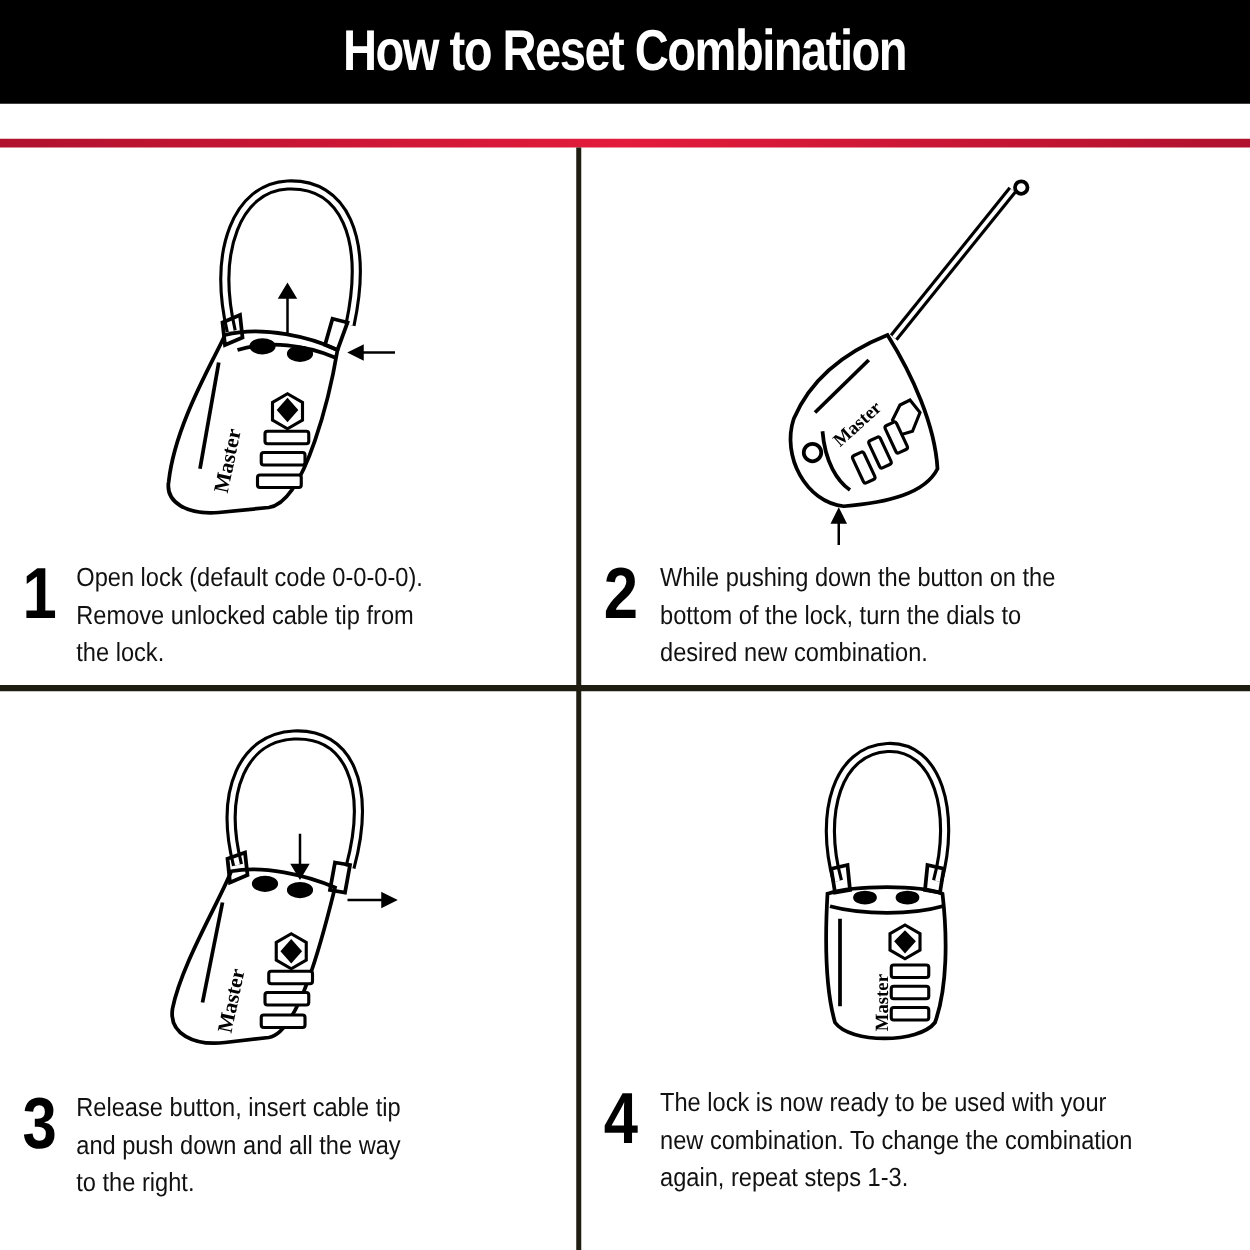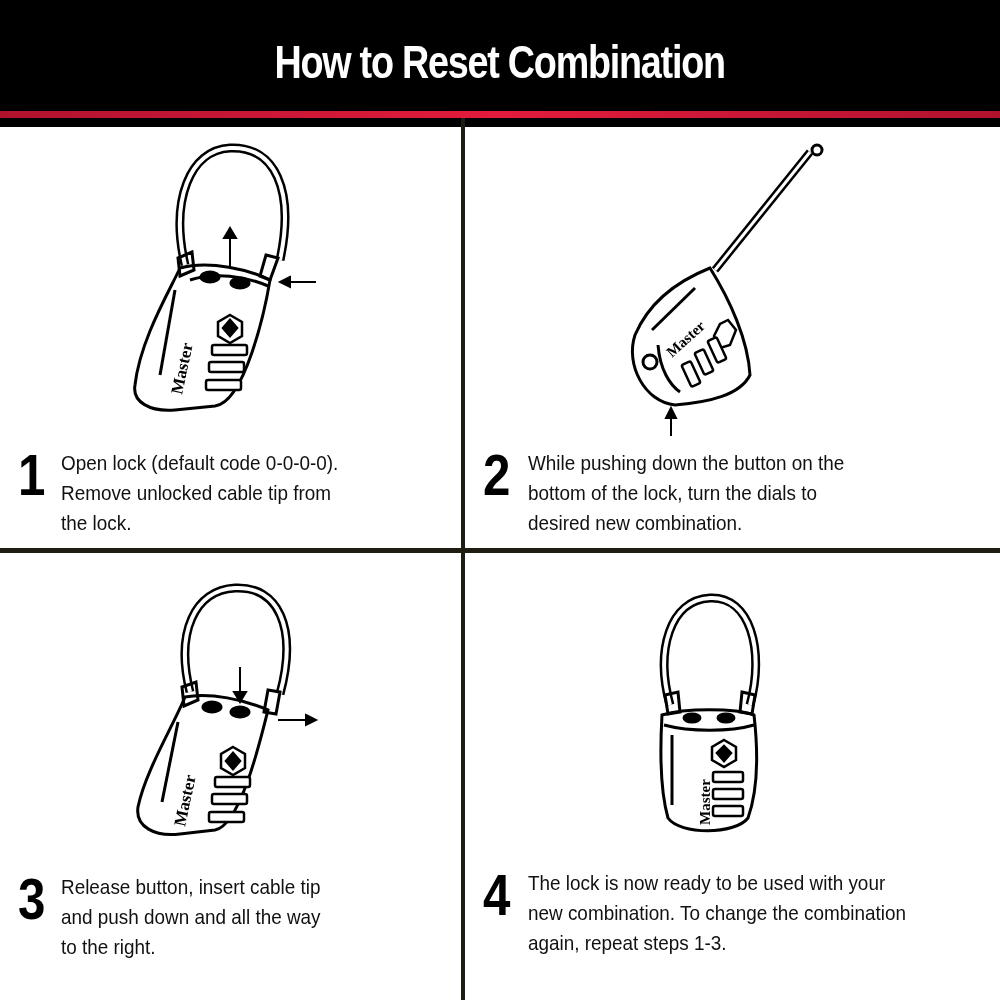--- a/index.html
+++ b/index.html
@@ -1,17 +1,17 @@
 <!DOCTYPE html>
 <html><head>
 <meta charset="utf-8">
 <style>
   html, body { margin:0; padding:0; background:#fff; }
   body { width:1000px; height:1000px; position:relative; overflow:hidden; font-family:"Liberation Sans", sans-serif; }
-  .header { position:absolute; left:0; top:0; width:1000px; height:127px; background:#000; display:flex; align-items:center; justify-content:center; }
+  .header { position:absolute; left:0; top:0; width:1000px; height:83px; background:#000; display:flex; align-items:center; justify-content:center; }
   .header h1 { margin:0; color:#fff; font-family:"Liberation Sans", sans-serif; font-weight:bold; font-size:46px; letter-spacing:-1.5px; transform:scaleX(0.82); transform-origin:center; position:relative; top:-2px; }
   .stripe { position:absolute; left:0; top:111px; width:1000px; height:7px; background:linear-gradient(90deg,#b0122e 0%,#e31b3c 50%,#b0122e 100%); }
   .vdiv { position:absolute; left:461px; top:118px; width:4px; height:882px; background:#1f1d12; }
   .hdiv { position:absolute; left:0; top:548px; width:1000px; height:5px; background:#1f1d12; }
   .panel { position:absolute; }
   .illus { position:absolute; }
   .step { position:absolute; display:flex; align-items:flex-start; }
   .num { font-family:"Liberation Sans", sans-serif; font-weight:bold; font-size:58px; line-height:58px; color:#000; transform:scaleX(0.85); transform-origin:left; width:40px; margin-top:-2px; }
   .text { font-family:"Liberation Sans", sans-serif; font-size:21px; line-height:30px; color:#111; transform:scaleX(0.9); transform-origin:left; white-space:nowrap; }
   svg { overflow:visible; }

